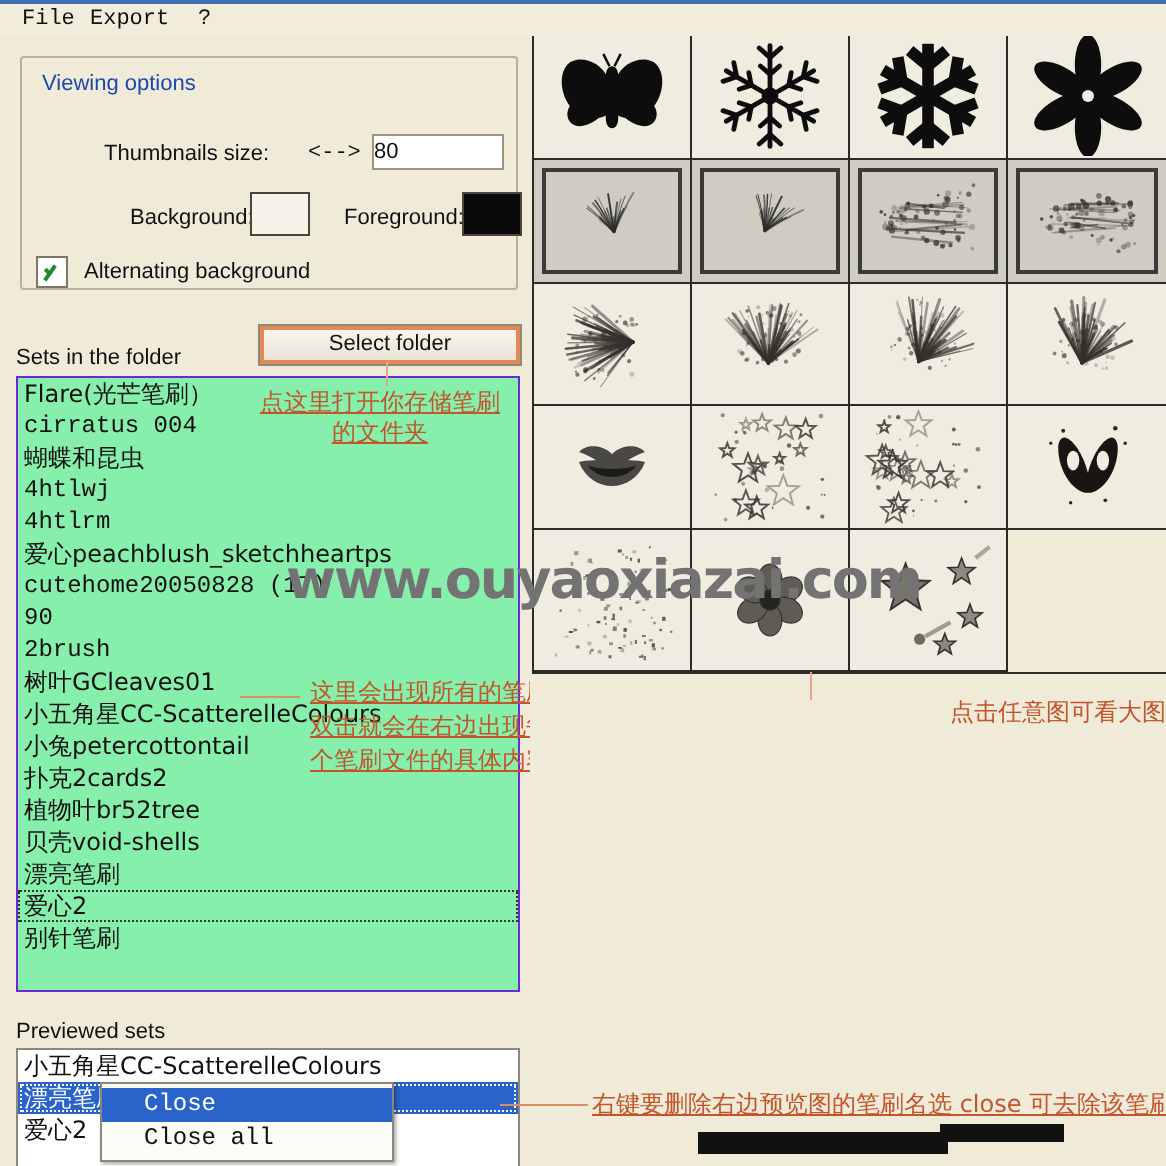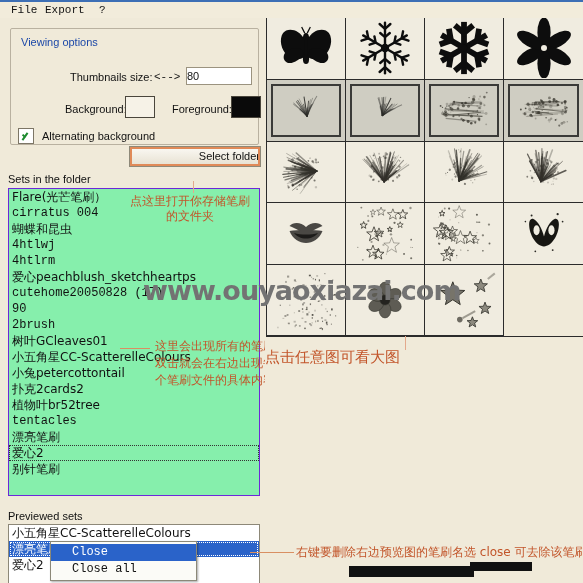--- a/index.html
+++ b/index.html
@@ -21,21 +21,21 @@
 
   
   .leftpanel{position:absolute;left:0;top:18px;width:265px;height:565px;background:#f0ead9;}
 
   .groupbox{position:absolute;left:10px;top:10px;width:247px;height:115px;
             border:1px solid #b9b1a0;border-radius:2px;background:transparent;}
   .group-title{position:absolute;left:18px;top:18px;background:#f0ead9;padding:0 3px;
                color:#1c48a8;font-size:11px;}
 
   .lbl{position:absolute;font-size:11px;color:#111;white-space:nowrap;}
-  .tsize-lbl{left:70px;top:53px;}
+  .tsize-lbl{left:52px;top:53px;}
   .arrows{left:154px;top:53px;font-family:"Liberation Mono",monospace;font-size:11px;}
   .tsize-input{position:absolute;left:186px;top:49px;width:64px;height:16px;
                background:#fff;border:1px solid #9b937f;
                font-size:11px;line-height:16px;color:#111;}
 
   .bg-lbl{left:65px;top:85px;}
   .bg-swatch{position:absolute;left:125px;top:78px;width:28px;height:20px;background:#f6f2e7;
              border:1px solid #4a463c;}
   .fg-lbl{left:172px;top:85px;}
   .fg-swatch{position:absolute;left:231px;top:78px;width:28px;height:20px;background:#0a0a0a;
@@ -43,24 +43,24 @@
 
   .chk{position:absolute;left:18px;top:110px;width:14px;height:14px;background:#fff;
        border:1px solid #7d7666;}
   .chk:after{content:"";position:absolute;left:3px;top:6px;width:4px;height:2px;
              background:#1d8a2e;transform:rotate(45deg);}
   .chk:before{content:"";position:absolute;left:5px;top:3px;width:2px;height:9px;
               background:#1d8a2e;transform:rotate(35deg);}
   .alt-lbl{left:42px;top:112px;}
 
   .sets-lbl{position:absolute;left:8px;top:155px;font-size:11px;color:#111;}
-  .select-folder{position:absolute;left:129px;top:128px;width:130px;height:19px;
+  .select-folder{position:absolute;left:129px;top:144px;width:130px;height:19px;
                  background:linear-gradient(#fbf9f4,#e6e0d0);border:1px solid #8e8979;
                  outline:2px solid #e08a58;outline-offset:-3px;
-                 font-size:11px;line-height:19px;text-align:right;color:#111;cursor:default;}
+                 font-size:11px;line-height:19px;text-align:center;color:#111;cursor:default;}
 
   .setslist{position:absolute;left:8px;top:170px;width:250px;height:306px;background:#86efac;
             border:1px solid #6d28d9;overflow:hidden;}
   .setslist .row{position:relative;height:16px;line-height:16px;padding-left:3px;
                  font-family:"Liberation Mono",monospace;font-size:12px;color:#111;
                  white-space:nowrap;}
   .setslist .row.cjk{font-family:"DejaVu Sans",sans-serif;font-size:12px;}
   .setslist .row.focus{outline:1px dotted #333;outline-offset:-1px;}
 
   .prev-lbl{position:absolute;left:8px;top:492px;font-size:11px;color:#111;}
@@ -85,27 +85,27 @@
         display:grid;grid-template-columns:repeat(4,1fr);grid-template-rows:repeat(4,1fr);}
   .cell{position:relative;border-right:1px solid #2b2b2b;border-bottom:1px solid #2b2b2b;
         background:#f0ece0;display:flex;align-items:center;justify-content:center;overflow:hidden;}
   .cell:nth-child(4n){border-right:none;}
   .cell.framed{background:#cfcdc2;}
   .cell.framed .inner{position:absolute;left:4px;top:4px;right:4px;bottom:4px;
                       border:2px solid #3a3a38;background:#cfcdc2;
                       display:flex;align-items:center;justify-content:center;}
   .cell svg{display:block;}
 
-  .grid-note{position:absolute;left:0;top:330px;width:318px;text-align:left;
-             font-family:"DejaVu Sans",sans-serif;font-size:15px;color:#c2552a;}
+  .grid-note{position:absolute;left:0;top:330px;width:318px;text-align:right;
+             font-family:"DejaVu Sans",sans-serif;font-size:12px;color:#c2552a;}
   .grid-note-line{position:absolute;left:140px;top:318px;width:1px;height:14px;background:#e3a98c;}
 
   
   .ann{position:absolute;font-family:"DejaVu Sans",sans-serif;font-size:12px;color:#c2552a;
-       line-height:15px;white-space:nowrap;}
+       line-height:15px;white-space:nowrap;text-decoration:underline;}
   .ann1{left:130px;top:176px;text-align:center;}
   .ann1 .l2{text-align:center;}
   .annline1{position:absolute;left:193px;top:163px;width:1px;height:12px;background:#e3a98c;}
   .ann2{left:155px;top:320px;line-height:17px;}
   .anndash{position:absolute;left:120px;top:330px;width:30px;height:1px;background:#d98f62;}
   .ann3{left:296px;top:545px;font-size:12px;}
   .annline3{position:absolute;left:250px;top:552px;width:44px;height:1px;background:#d98f62;}
 
   
   .watermark{position:absolute;left:143px;top:275px;
@@ -154,21 +154,21 @@
         <div class="row">4htlrm</div>
         <div class="row cjk">爱心peachblush_sketchheartps</div>
         <div class="row">cutehome20050828 (17)</div>
         <div class="row">90</div>
         <div class="row">2brush</div>
         <div class="row cjk">树叶GCleaves01</div>
         <div class="row cjk">小五角星CC-ScatterelleColours</div>
         <div class="row cjk">小兔petercottontail</div>
         <div class="row cjk">扑克2cards2</div>
         <div class="row cjk">植物叶br52tree</div>
-        <div class="row">tentacles</div>
+        <div class="row cjk">贝壳void-shells</div>
         <div class="row cjk">漂亮笔刷</div>
         <div class="row cjk focus">爱心2</div>
         <div class="row cjk">别针笔刷</div>
       </div>
 
     <div class="prev-lbl">Previewed sets</div>
     <div class="prevlist" id="prev-list">
         <div class="row">小五角星CC-ScatterelleColours</div>
         <div class="row sel">漂亮笔刷</div>
         <div class="row">爱心2</div>

